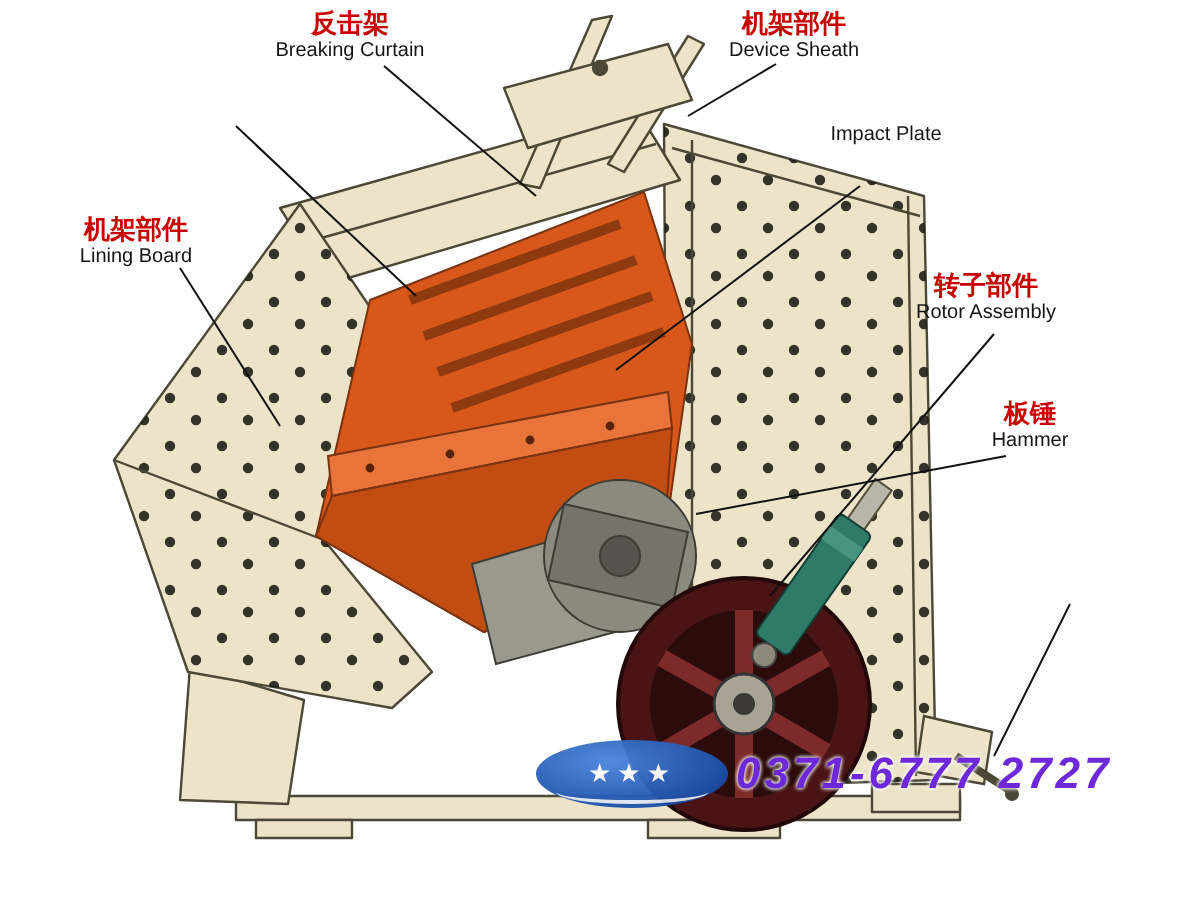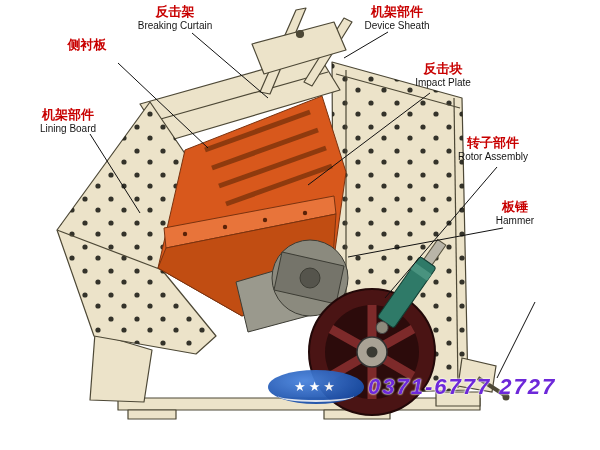--- a/index.html
+++ b/index.html
@@ -128,24 +128,22 @@
 
   <div class="label" style="left:110px;top:5px;width:130px">
     <span class="zh">反击架</span>
     <span class="en">Breaking Curtain</span>
   </div>
   <div class="label" style="left:342px;top:5px;width:110px">
     <span class="zh">机架部件</span>
     <span class="en">Device Sheath</span>
   </div>
   <div class="label" style="left:22px;top:38px;width:130px">
-    <span class="zh">侧衬板</span>
   </div>
   <div class="label" style="left:388px;top:62px;width:110px">
-    <span class="zh">反击块</span>
     <span class="en">Impact Plate</span>
   </div>
   <div class="label" style="left:438px;top:136px;width:110px">
     <span class="zh">转子部件</span>
     <span class="en">Rotor Assembly</span>
   </div>
   <div class="label" style="left:18px;top:108px;width:100px">
     <span class="zh">机架部件</span>
     <span class="en">Lining Board</span>
   </div>

